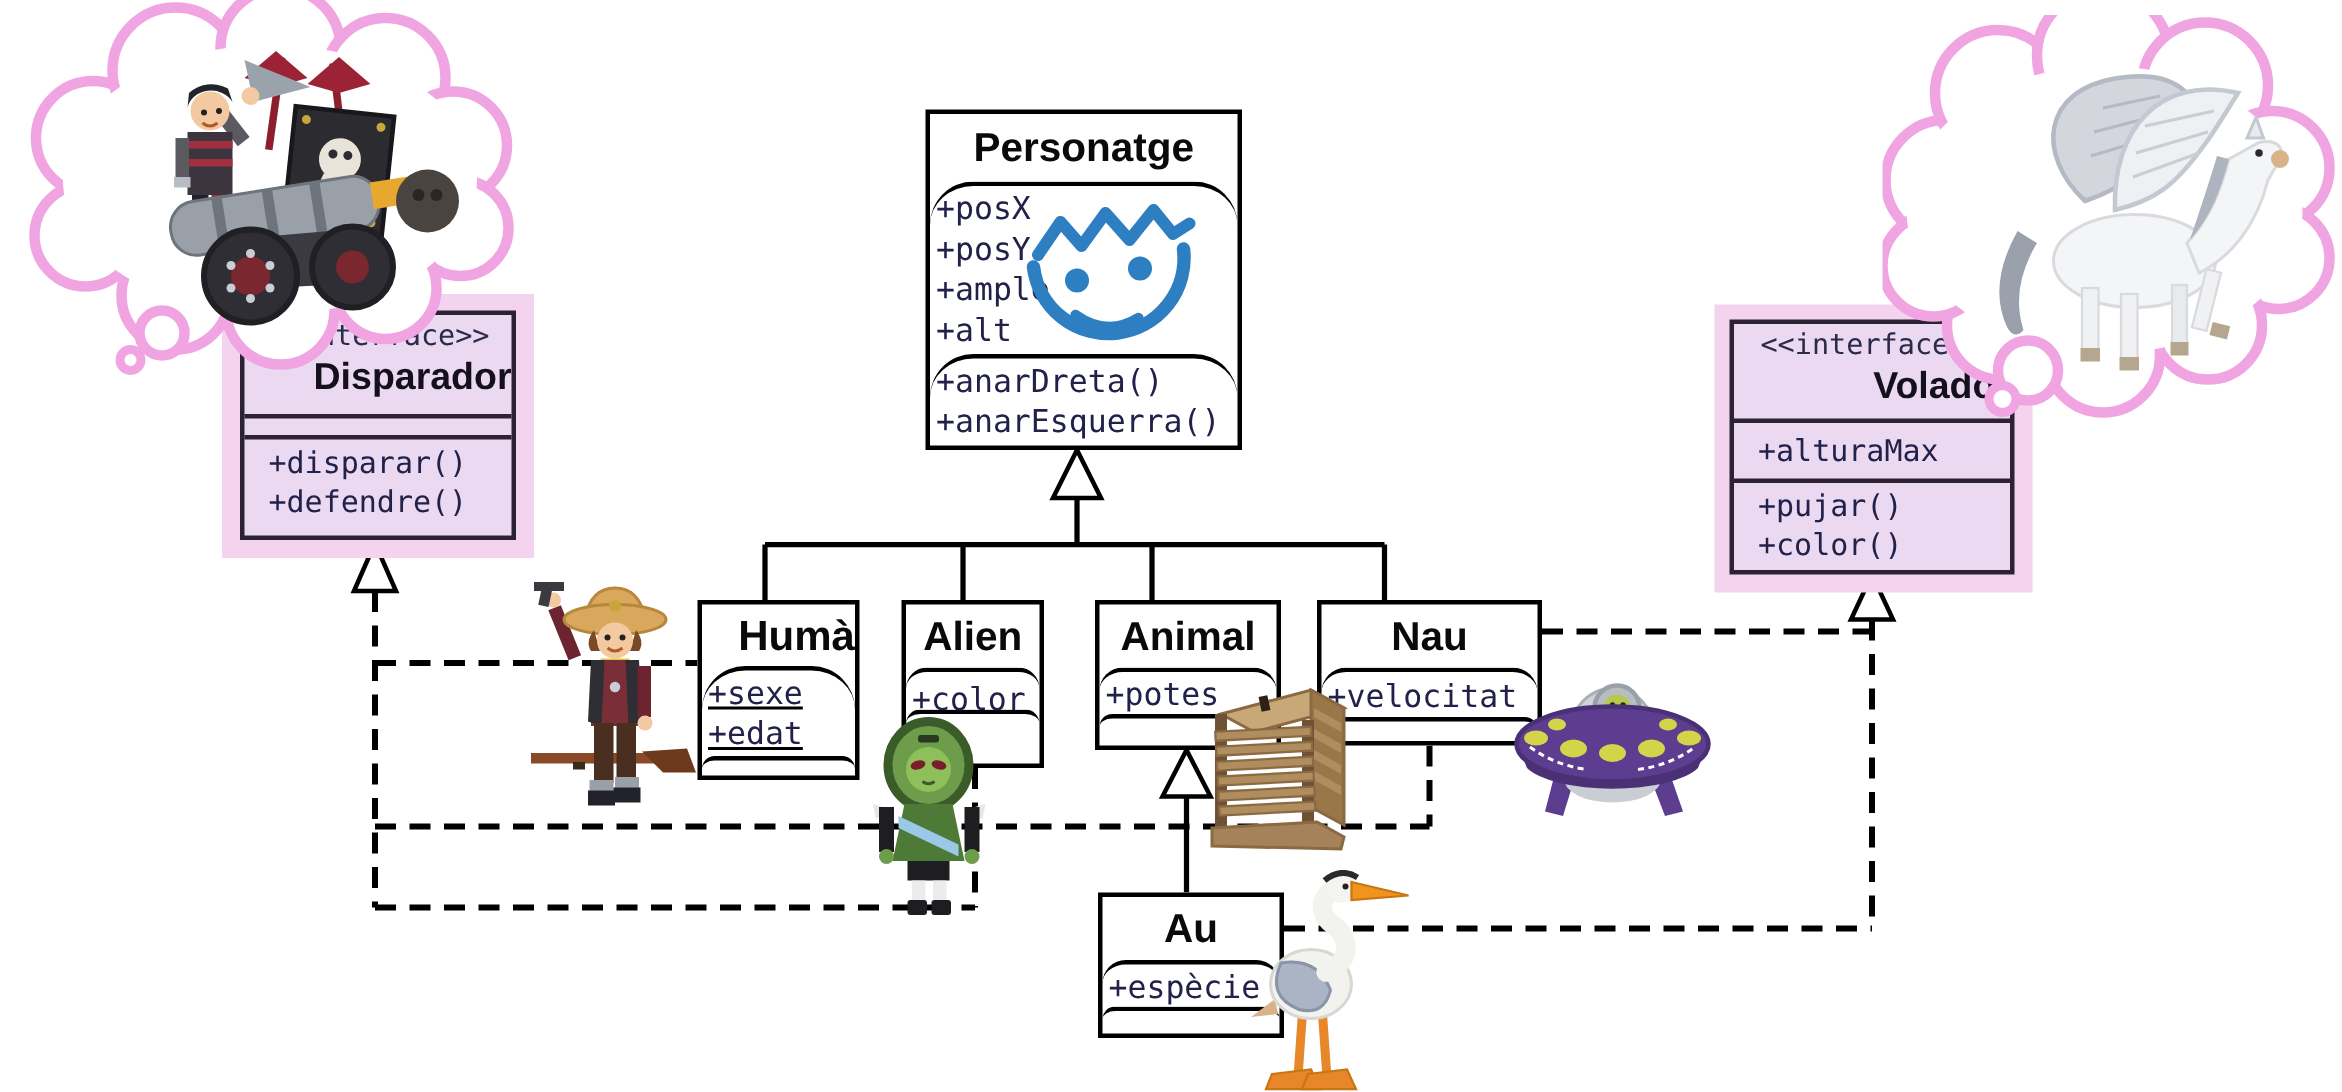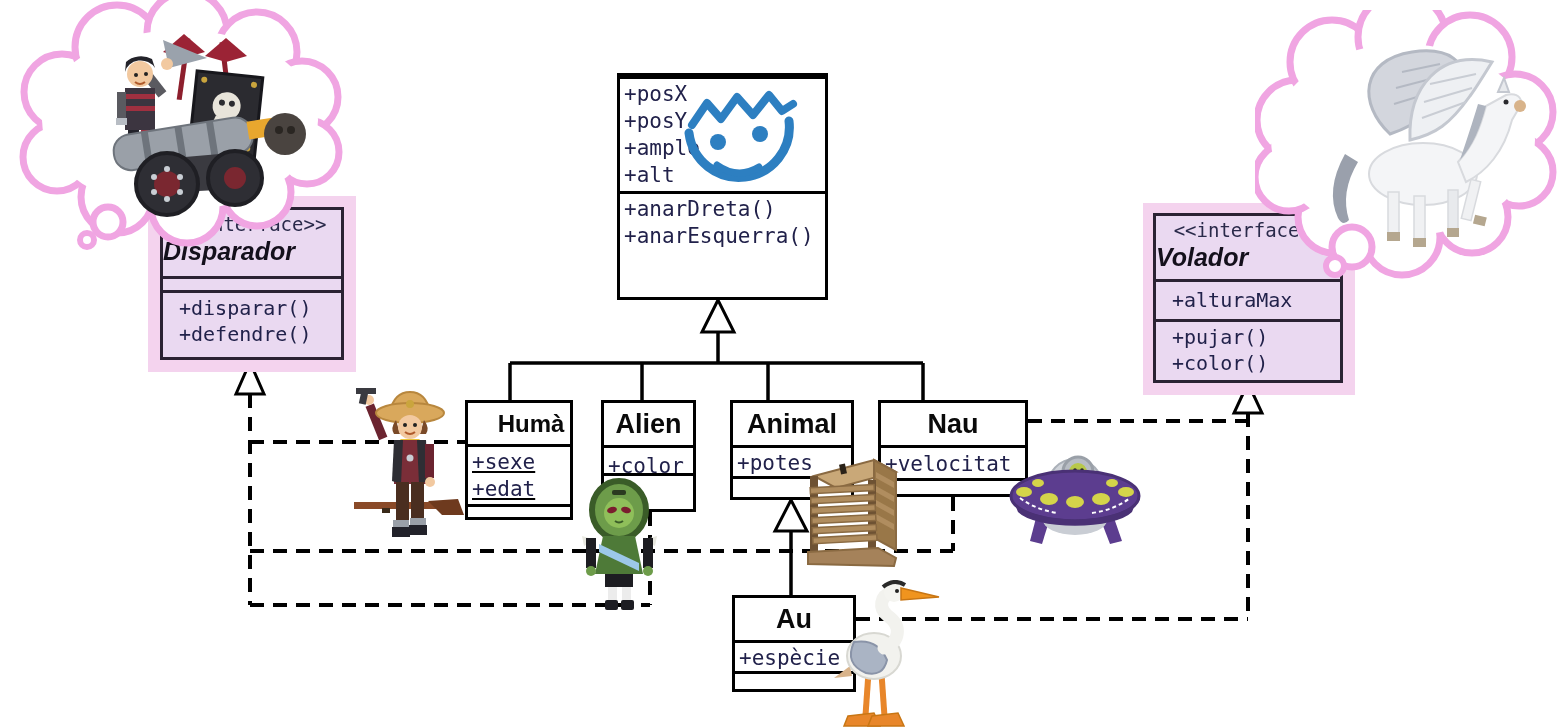--- a/index.html
+++ b/index.html
@@ -3,27 +3,27 @@
 <meta charset="utf-8">
 <style>
   html,body{margin:0;padding:0;background:#fff;}
   #stage{position:relative;width:1561px;height:728px;background:#fff;overflow:hidden;
          font-family:"Liberation Sans",sans-serif;}
   svg{display:block;}
   .layer{position:absolute;left:0;top:0;}
   
   .cls{position:absolute;background:#fff;border:3px solid #000;box-sizing:border-box;z-index:5;}
   .cls .title{font-weight:bold;color:#0a0a0a;text-align:center;display:flex;align-items:center;justify-content:center;}
-  .sec{border-top:3px solid #000;box-sizing:border-box;padding:2px 0 12px 4px;}
+  .sec{border-top:3px solid #000;box-sizing:border-box;padding:2px 0 12px 4px;border-radius:29px;}
   .mono{font-family:"DejaVu Sans Mono",monospace;color:#21214a;white-space:nowrap;}
   
   .halo{position:absolute;background:#f4d3ee;z-index:4;}
   .iface{position:absolute;background:#ead9f1;border:3px solid #2b2233;box-sizing:border-box;z-index:5;}
   .iface .stereo{font-family:"DejaVu Sans Mono",monospace;color:#2a2a4a;text-align:center;}
-  .iface .iname{font-weight:bold;color:#14101c;text-align:left;font-style:italic;}
+  .iface .iname{font-weight:bold;color:#14101c;text-align:right;}
   .isec{border-top:3px solid #2b2233;box-sizing:border-box;padding:2px 0 0 16px;}
   .fig{position:absolute;z-index:8;}
   .cloud{position:absolute;z-index:7;}
 </style>
 </head>
 <body>
 
 <div id="stage">
 
   <svg class="layer" width="1561" height="728">
@@ -56,20 +56,21 @@
       <line x1="1028" y1="421" x2="1248" y2="421"></line>
       <line x1="856" y1="619" x2="1248" y2="619"></line>
     </g>
     <polygon points="1248,383 1234,413 1262,413" fill="#fff" stroke="#000" stroke-width="3"></polygon>
   </svg>
 
   <div class="halo" style="left:148px;top:196px;width:208px;height:176px;"></div>
   <div class="halo" style="left:1143px;top:203px;width:212px;height:192px;"></div>
 
   <div class="cls" style="left:617px;top:73px;width:211px;height:227px;">
+    <div class="title" style="height:45px;font-size:27px;">Personatge</div>
     <div class="sec" style="height:115px;position:relative;">
       <div class="mono" style="font-size:21px;line-height:27px;">+posX</div>
       <div class="mono" style="font-size:21px;line-height:27px;">+posY</div>
       <div class="mono" style="font-size:21px;line-height:27px;">+ample</div>
       <div class="mono" style="font-size:21px;line-height:27px;">+alt</div>
       <svg style="position:absolute;left:56px;top:4px;" width="126" height="106" viewBox="0 0 126 106">
         <g stroke="#2d7fc1" fill="none" stroke-linecap="round" stroke-linejoin="round">
           <polyline points="16,42 31,20 45,36 61,14 77,32 93,12 106,28 117,21" stroke-width="8"></polyline>
           <path d="M 13,50 A 50,50 0 1 0 113,38" stroke-width="9"></path>
           <path d="M 41,82 Q 62,97 83,84" stroke-width="7"></path>
@@ -104,21 +105,21 @@
     <div class="isec" style="height:40px;">
       <div class="mono" style="font-size:20px;line-height:32px;">+alturaMax</div>
     </div>
     <div class="isec" style="height:60px;">
       <div class="mono" style="font-size:20px;line-height:26px;">+pujar()</div>
       <div class="mono" style="font-size:20px;line-height:26px;">+color()</div>
     </div>
   </div>
 
   <div class="cls" style="left:465px;top:400px;width:108px;height:120px;">
-    <div class="title" style="height:41px;font-size:24px;margin-left:24px;">Humà</div>
+    <div class="title" style="height:41px;font-size:28px;margin-left:24px;">Humà</div>
     <div class="sec" style="height:60px;text-decoration:underline;">
       <div class="mono" style="font-size:21px;line-height:27px;">+sexe</div>
       <div class="mono" style="font-size:21px;line-height:27px;">+edat</div>
     </div>
     <div class="sec" style="height:11px;"></div>
   </div>
 
   <div class="cls" style="left:601px;top:400px;width:95px;height:112px;">
     <div class="title" style="height:42px;font-size:27px;">Alien</div>
     <div class="sec" style="height:28px;">

